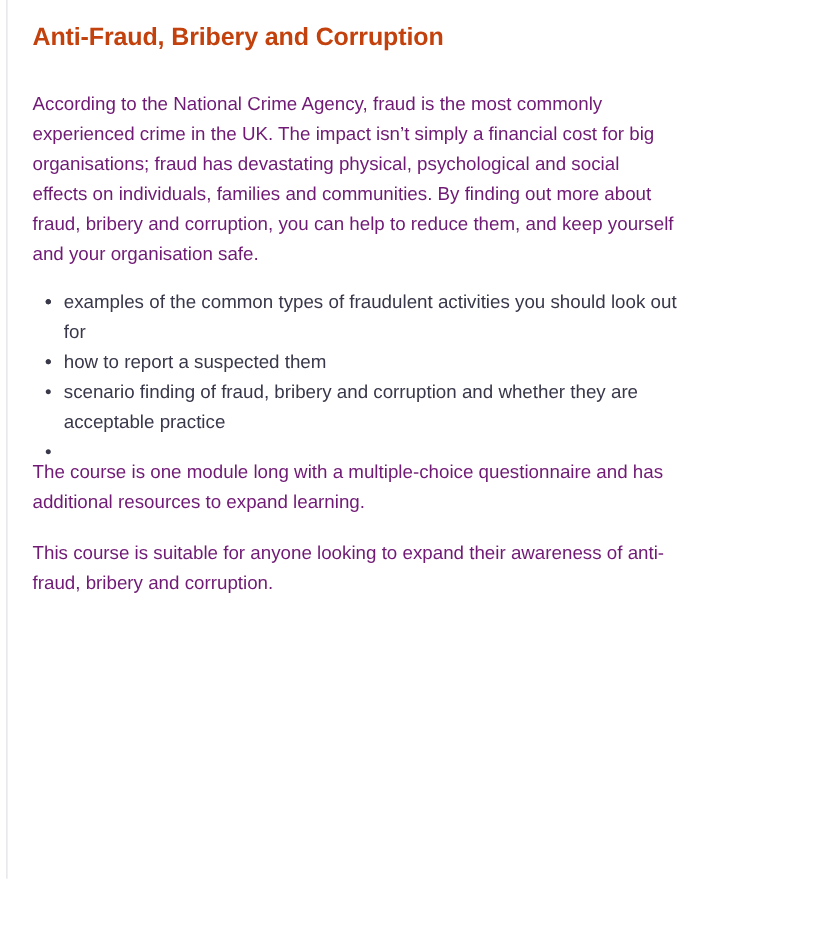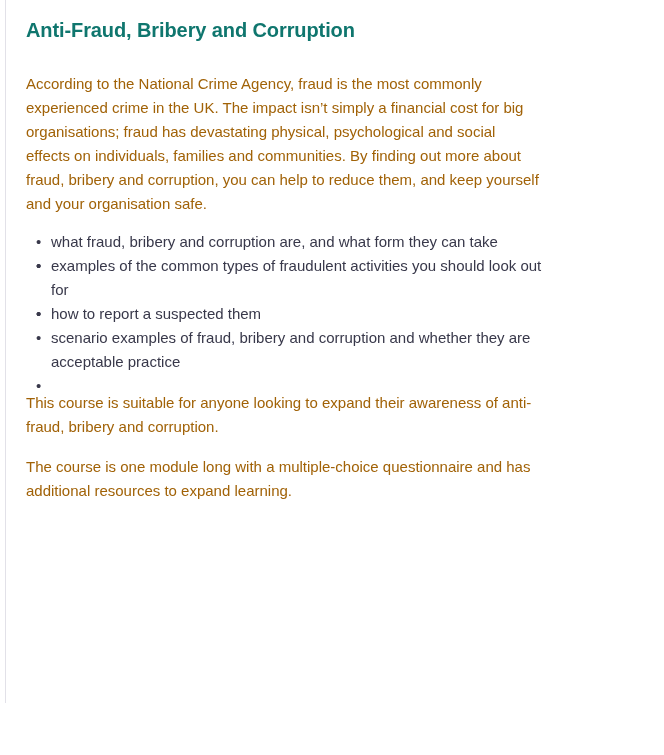--- a/index.html
+++ b/index.html
@@ -24,30 +24,30 @@
   }
   #content {
     position: absolute;
     left: 26px;
     top: 0;
     width: 516px;
   }
   #page-heading {
     font-size: 20px;
     font-weight: bold;
-    color: #0f766e;
+    color: #c2410c;
     letter-spacing: -0.1px;
     margin: 0;
     padding-top: 17px;
     line-height: 26px;
   }
   .body-paragraph {
     font-size: 15px;
     line-height: 24px;
-    color: #a16207;
+    color: #701a75;
     margin: 0;
   }
   #intro-paragraph { padding-top: 29px; }
   #course-covers-lead { padding-top: 16px; }
   #suitability-paragraph { padding-top: 17px; }
   #module-info-paragraph { padding-top: 16px; }
   #course-topics-list {
     list-style: none;
     margin: 0;
     padding: 14px 0 0 0;
@@ -77,42 +77,41 @@
 <div id="content">
 
   <h1 id="page-heading">Anti-Fraud, Bribery and Corruption</h1>
 
   <p id="intro-paragraph" class="body-paragraph">According to the National Crime Agency, fraud is the most commonly experienced crime in the UK. The impact isn’t simply a financial cost for big organisations; fraud has devastating physical, psychological and social effects on individuals, families and communities. By finding out more about fraud, bribery and corruption, you can help to reduce them, and keep yourself and your organisation safe.</p>
 
 
   <ul id="course-topics-list">
     <li>
       <span class="bullet-marker">•</span>
-      <span>what fraud, bribery and corruption are, and what form they can take</span>
     </li>
     <li>
       <span class="bullet-marker">•</span>
     </li>
     <li>
       <span class="bullet-marker">•</span>
       <span>examples of the common types of fraudulent activities you should look out for</span>
     </li>
     <li>
       <span class="bullet-marker">•</span>
     </li>
     <li>
       <span class="bullet-marker">•</span>
       <span>how to report a suspected them</span>
     </li>
     <li>
       <span class="bullet-marker">•</span>
-      <span>scenario examples of fraud, bribery and corruption and whether they are acceptable practice</span>
+      <span>scenario finding of fraud, bribery and corruption and whether they are acceptable practice</span>
     </li>
     <li>
       <span class="bullet-marker">•</span>
     </li>
   </ul>
 
+  <p id="module-info-paragraph" class="body-paragraph">The course is one module long with a multiple-choice questionnaire and has additional resources to expand learning.</p>
+
   <p id="suitability-paragraph" class="body-paragraph">This course is suitable for anyone looking to expand their awareness of anti-fraud, bribery and corruption.</p>
-
-  <p id="module-info-paragraph" class="body-paragraph">The course is one module long with a multiple-choice questionnaire and has additional resources to expand learning.</p>
 
 </div>
 
 </body></html>

